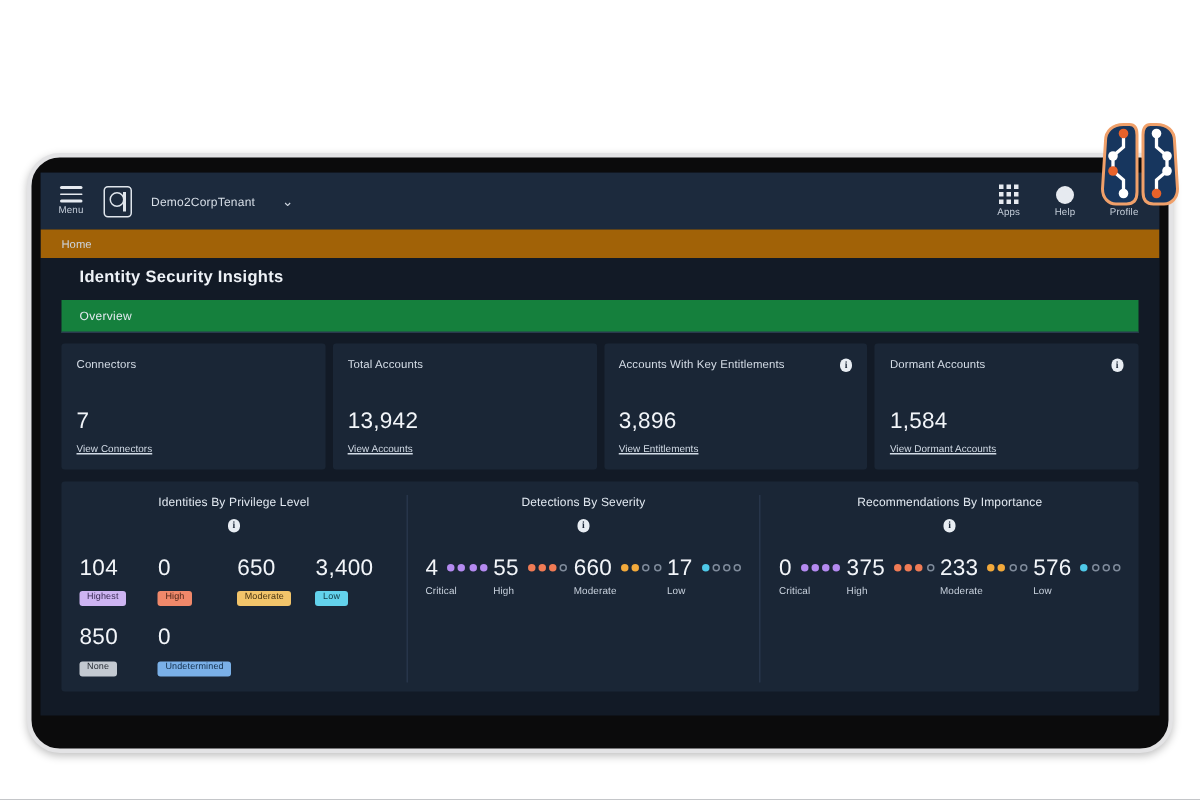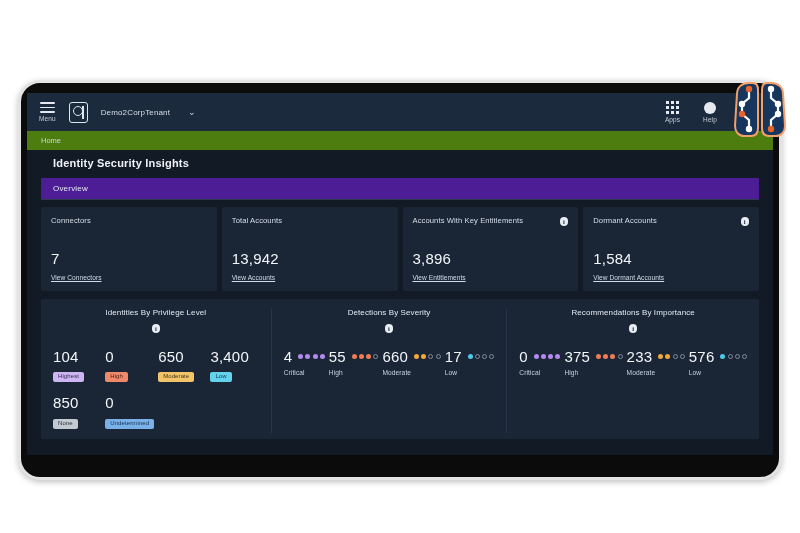--- a/index.html
+++ b/index.html
@@ -9,21 +9,21 @@
     height: 533px;
     background: #ffffff;
     font-family: "Liberation Sans", sans-serif;
     overflow: hidden;
   }
 
   
   #device-frame {
     position: absolute;
     left: 18px;
-    top: 80px;
+    top: 102px;
     width: 764px;
     height: 400px;
     background: #0b0b0c;
     border: 3px solid #e3e3e5;
     border-radius: 22px;
     padding: 10px 6px 22px 6px;
     box-shadow: 0 2px 6px rgba(0,0,0,0.25);
   }
 
   #screen {
@@ -128,21 +128,21 @@
     width:4.8px; height:4.8px; border-radius:50%; background:#1c2a3d;
   }
   .avatar-icon::after {
     content:""; position:absolute; left:1.6px; top:7.4px;
     width:8.8px; height:6px; border-radius:50% 50% 0 0; background:#1c2a3d;
   }
 
   
   #breadcrumb-bar {
     height: 19px;
-    background: #4d7c0f;
+    background: #a16207;
     display: flex;
     align-items: center;
     padding-left: 14px;
   }
   #breadcrumb-home {
     font-size: 7.5px;
     color: #cdd6e1;
     cursor: pointer;
   }
 
@@ -160,21 +160,21 @@
     color: #eef2f7;
     letter-spacing: 0.2px;
   }
 
   
   #content {
     padding: 2px 14px 0 14px;
   }
 
   #overview-tabs {
-    background: #4c1d95;
+    background: #15803d;
     height: 22px;
     display: flex;
     align-items: center;
     padding-left: 12px;
     border-bottom: 1px solid #2a394d;
   }
   #overview-tab-label {
     font-size: 8px;
     color: #e4eaf1;
     letter-spacing: 0.2px;

